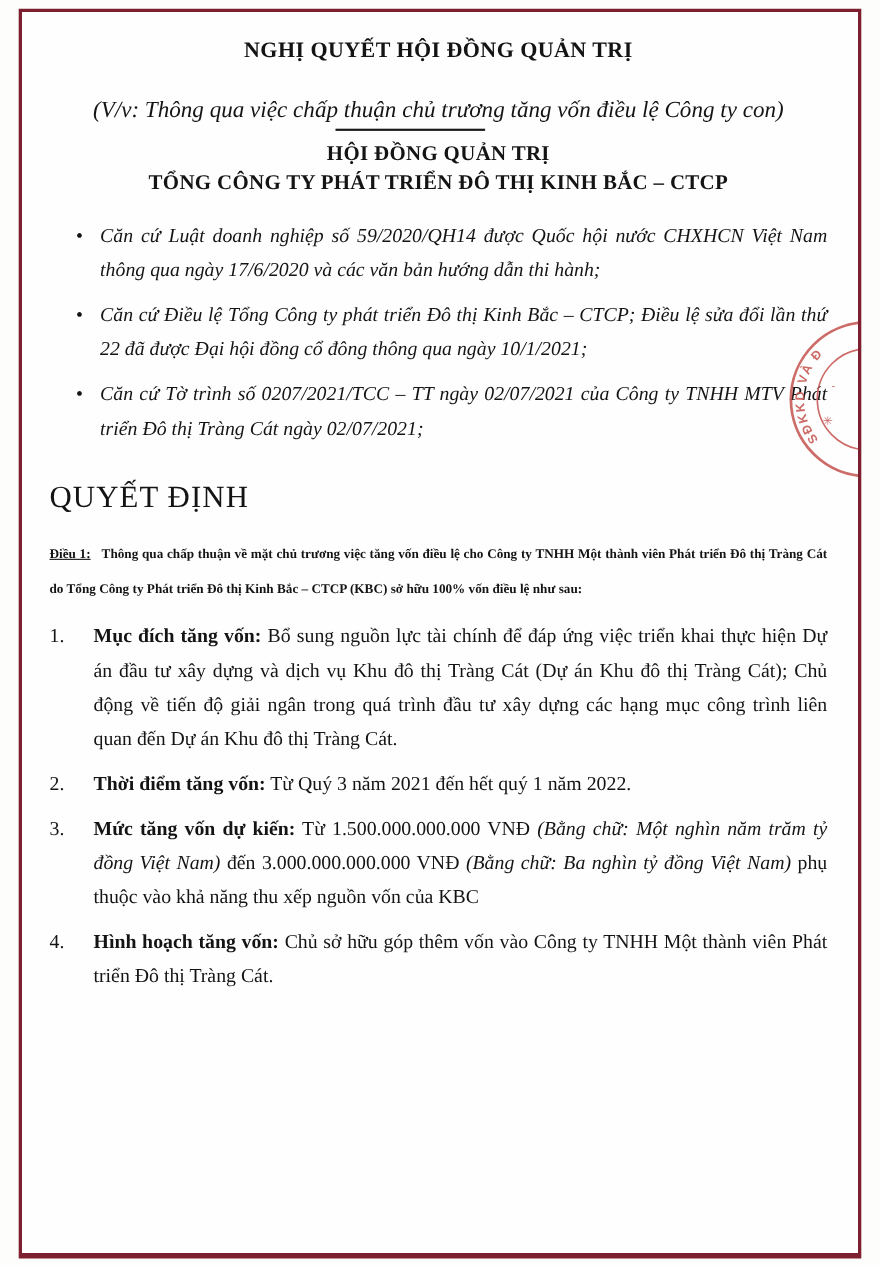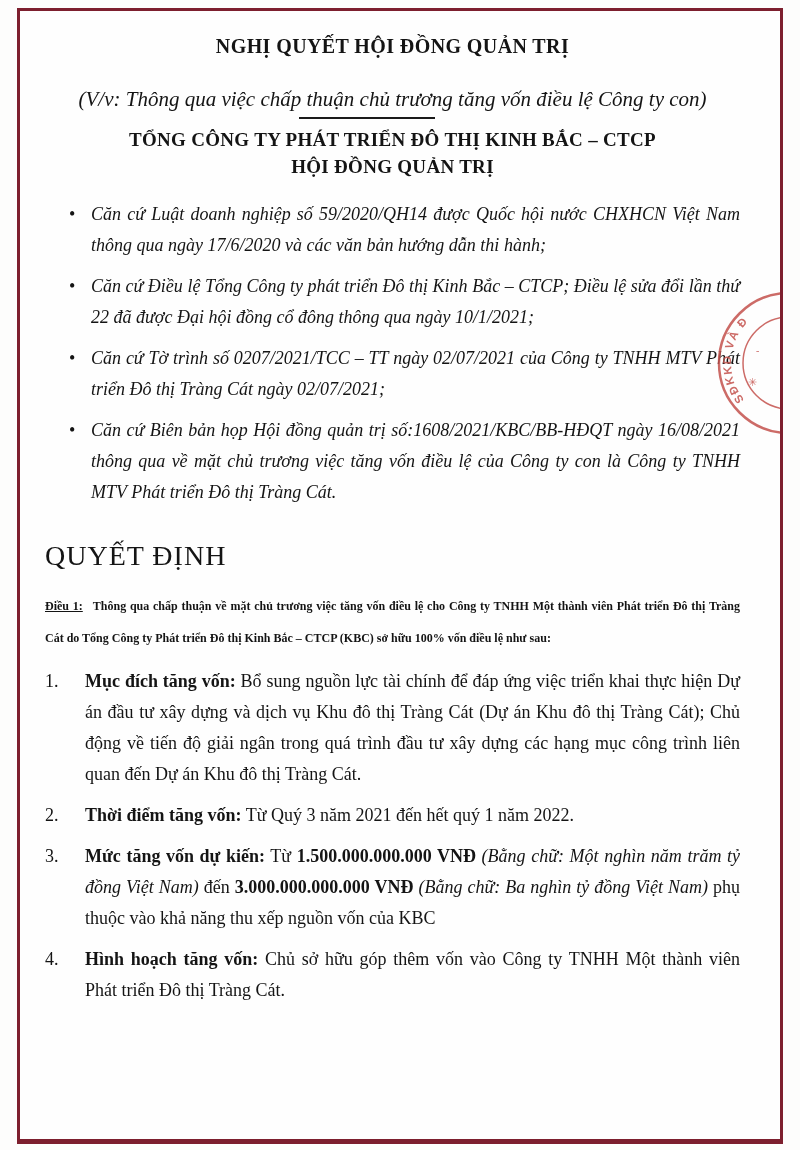--- a/index.html
+++ b/index.html
@@ -19,21 +19,21 @@
     width: 766px;
     height: 1136px;
     box-sizing: border-box;
     border: 3px solid #7d1f2e;
     border-bottom-width: 5px;
     background: #fefefe;
     overflow: hidden;
   }
   .content {
     position: relative;
-    padding: 22px 40px 0 25px;
+    padding: 22px 28px 0 25px;
   }
   .doc-title {
     margin-top: 2px;
     text-align: center;
     font-size: 20px;
     font-weight: bold;
     letter-spacing: 0.4px;
   }
   .doc-subtitle {
     margin-top: 29px;
@@ -109,21 +109,21 @@
     margin-bottom: 10px;
   }
   ol.decision-items li .item-number {
     position: absolute;
     left: 0;
     top: 0;
   }
   .run-label {
     font-weight: bold;
   }
-  .seg.bold { font-weight: bold; }
+  .seg.bold { font-weight: normal; }
   .seg.italic { font-style: italic; }
   .stamp {
     position: absolute;
     top: 267px;
     right: -94px;
     width: 170px;
     height: 170px;
     opacity: 0.85;
     pointer-events: none;
   }
@@ -133,28 +133,27 @@
 
 <div class="page">
   <div class="content">
 
     <div class="doc-title">NGHỊ QUYẾT HỘI ĐỒNG QUẢN TRỊ</div>
 
     <div class="doc-subtitle">(V/v: Thông qua việc chấp thuận chủ trương tăng vốn điều lệ Công ty con)</div>
 
     <div class="subtitle-divider"></div>
 
+    <div class="org-line">HỘI ĐỒNG QUẢN TRỊ</div>
     <div class="org-line">TỔNG CÔNG TY PHÁT TRIỂN ĐÔ THỊ KINH BẮC – CTCP</div>
-    <div class="org-line">HỘI ĐỒNG QUẢN TRỊ</div>
 
     <ul class="preamble">
       <li>Căn cứ Luật doanh nghiệp số 59/2020/QH14 được Quốc hội nước CHXHCN Việt Nam thông qua ngày 17/6/2020 và các văn bản hướng dẫn thi hành;</li>
       <li>Căn cứ Điều lệ Tổng Công ty phát triển Đô thị Kinh Bắc – CTCP; Điều lệ sửa đổi lần thứ 22 đã được Đại hội đồng cổ đông thông qua ngày 10/1/2021;</li>
       <li>Căn cứ Tờ trình số 0207/2021/TCC – TT ngày 02/07/2021 của Công ty TNHH MTV Phát triển Đô thị Tràng Cát ngày 02/07/2021;</li>
-      <li>Căn cứ Biên bản họp Hội đồng quản trị số:1608/2021/KBC/BB-HĐQT ngày 16/08/2021 thông qua về mặt chủ trương việc tăng vốn điều lệ của Công ty con là Công ty TNHH MTV Phát triển Đô thị Tràng Cát.</li>
     </ul>
 
     <div class="decision-heading">QUYẾT ĐỊNH</div>
 
     <div class="article">
       <span class="article-label">Điều 1:</span><span>Thông qua chấp thuận về mặt chủ trương việc tăng vốn điều lệ cho Công ty TNHH Một thành viên Phát triển Đô thị Tràng Cát do Tổng Công ty Phát triển Đô thị Kinh Bắc – CTCP (KBC) sở hữu 100% vốn điều lệ như sau:</span>
     </div>
 
     <ol class="decision-items">
       <li>

